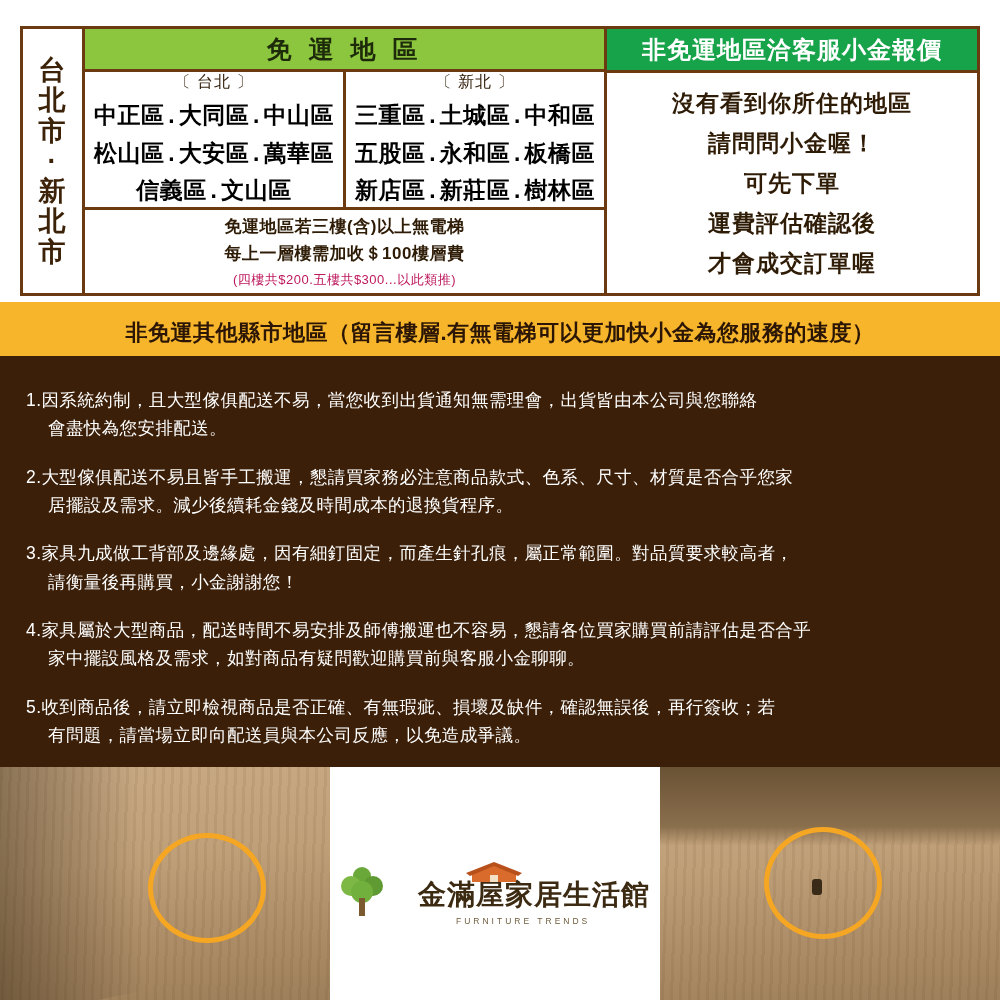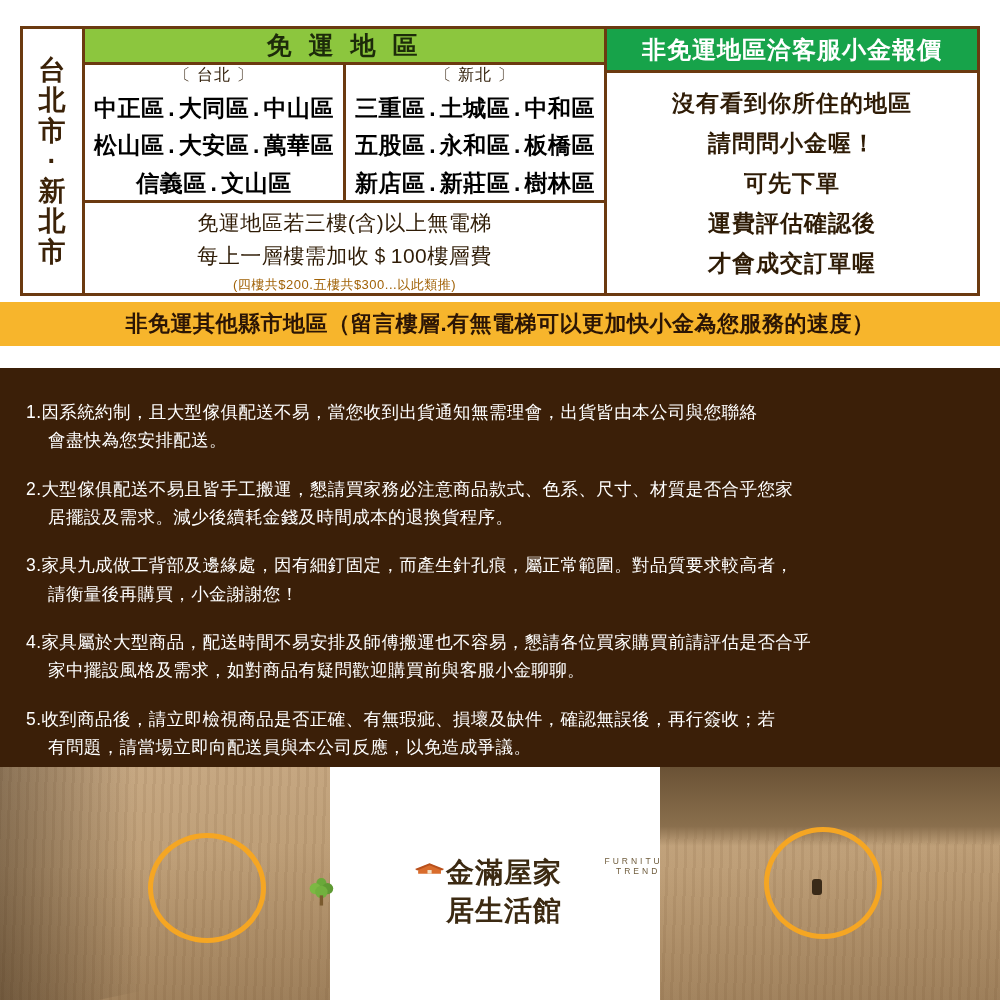--- a/index.html
+++ b/index.html
@@ -37,46 +37,46 @@
     display: flex; align-items: center; justify-content: center;
     font-size: 25px; font-weight: bold; color: #1d2b0a; letter-spacing: 5px;
   }
   .free-cities { display: flex; height: 138px; border-bottom: 3px solid #6b3a10; }
   .city-block { flex: 1; padding: 0 4px 0; text-align: center; }
   .city-block.left { border-right: 3px solid #6b3a10; }
   .city-title { font-size: 16px; color: #2f1c06; margin-bottom: 6px; letter-spacing: 1px; }
   .city-line { font-size: 23px; color: #000000; line-height: 1.62; letter-spacing: 0.5px; font-weight: 600; font-family: Liberation Mono, monospace;}
 
   .fee-block { flex: 1; display: flex; flex-direction: column; align-items: center; justify-content: center; padding: 4px 0; }
-  .fee-line { font-size: 21px; color: #2f1c06; line-height: 1.55; font-weight: 400; letter-spacing: 0.5px;}
-  .fee-note { font-size: 13px; color: #a16207; margin-top: 4px; letter-spacing: 0.5px;}
+  .fee-line { font-size: 17px; color: #2f1c06; line-height: 1.55; font-weight: 700; letter-spacing: 0.5px;}
+  .fee-note { font-size: 13px; color: #be185d; margin-top: 4px; letter-spacing: 0.5px;}
 
   .nonfree-col { flex: 1; display: flex; flex-direction: column; }
   .nonfree-head {
     height: 44px; background: #17a34a; border-bottom: 3px solid #6b3a10;
     display: flex; align-items: center; justify-content: center;
     font-size: 24px; font-weight: bold; color: #ffffff; letter-spacing: 1px;
   }
   .nonfree-body {
     flex: 1; display: flex; flex-direction: column; align-items: center; justify-content: center;
     gap: 9px; padding: 6px 0;
   }
   .nonfree-line { font-size: 23px; color: #2f1c06; font-weight: bold; letter-spacing: 1px; }
 
   
   .yellow-banner {
-    position: absolute; left: 0; top: 302px; width: 1000px; height: 44px;
+    position: absolute; left: 0; top: 302px; width: 1000px; height: 62px;
     background: #f7b52c;
     display: flex; align-items: center; justify-content: center;
     font-size: 22px; font-weight: bold; color: #2b1505; letter-spacing: 0.5px;
   }
 
   
   .notes {
-    position: absolute; left: 0; top: 368px; width: 1000px; height: 531px;
+    position: absolute; left: 0; top: 356px; width: 1000px; height: 531px;
     background: #3b1f08;
     padding: 30px 18px 10px 26px;
     color: #ffffff;
   }
   .note-item { margin-bottom: 20px; }
   .note-line { font-size: 17.5px; line-height: 1.62; letter-spacing: 0.4px; }
   .note-line.indent { padding-left: 22px; }
 
   
   .bottom { position: absolute; left: 0; top: 767px; width: 1000px; height: 233px; background:#fff; }
@@ -108,21 +108,21 @@
   }
   .circle-hl {
     position: absolute; border: 5px solid #f5a623; border-radius: 50%;
   }
 
   .logo-area {
     position: absolute; left: 330px; top: 0; width: 330px; height: 233px;
     display: flex; align-items: center; justify-content: center;
   }
   .logo-inner { display: flex; align-items: center; gap: 6px; transform: translateY(8px); }
-  .logo-text { display: flex; flex-direction: row; align-items: flex-start; margin-left: 28px; }
+  .logo-text { display: flex; flex-direction: column; align-items: flex-start; margin-left: 28px; }
   .logo-main { font-size: 28px; font-weight: bold; color: #3c2a12; letter-spacing: 1px; }
   .logo-sub { font-size: 8.5px; color: #6f5c3c; letter-spacing: 3px; margin-top: 2px; margin-left: 38px; text-align: center;}
   .tree-ico { width: 44px; height: 52px; }
   .house-ico { position: absolute; }
 </style>
 </head>
 <body>
 
 <div class="page">
 

